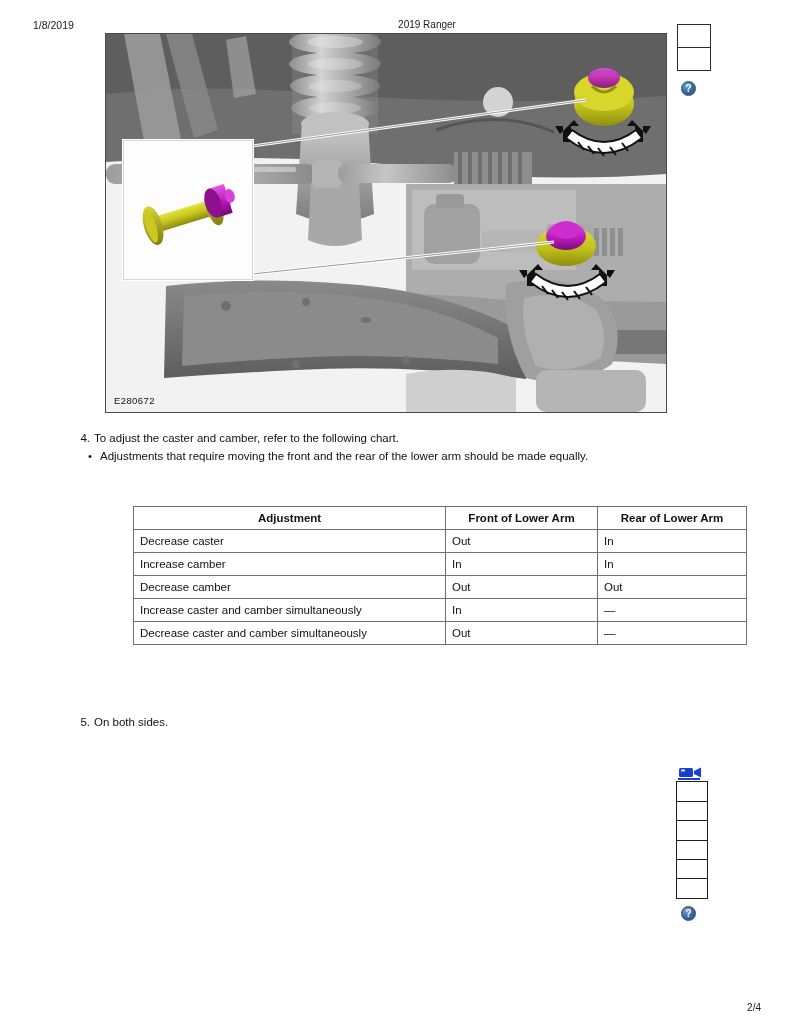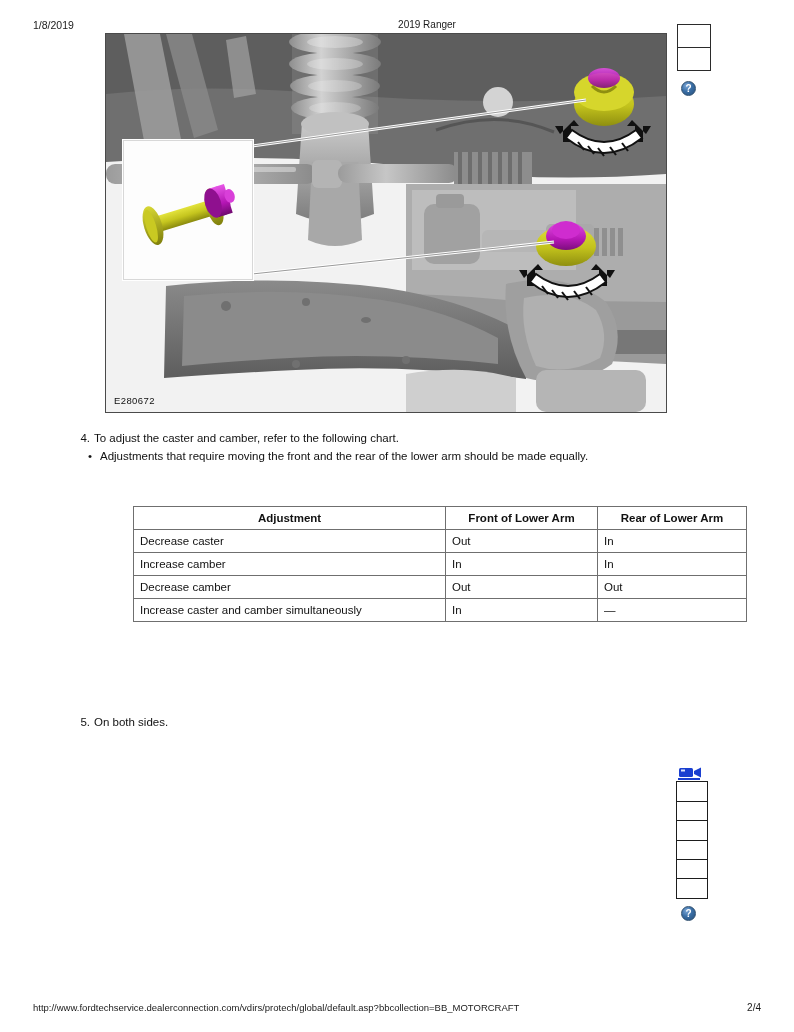--- a/index.html
+++ b/index.html
@@ -467,20 +467,25 @@
     <tr>
       <td>Decrease camber</td>
       <td>Out</td>
       <td>Out</td>
     </tr>
     <tr>
       <td>Increase caster and camber simultaneously</td>
       <td>In</td>
       <td>—</td>
     </tr>
+    <tr>
+      <td>Decrease caster and camber simultaneously</td>
+      <td>Out</td>
+      <td>—</td>
+    </tr>
   </tbody>
 </table>
 
 <div class="step" id="step-5">
   <span class="step-num">5.</span>
   <div class="step-body">
     <div>On both sides.</div>
   </div>
 </div>
 
@@ -495,15 +500,14 @@
   <div class="wbox-sm"></div>
   <div class="wbox-sm"></div>
   <div class="wbox-sm"></div>
   <div class="wbox-sm"></div>
   <div class="wbox-sm"></div>
   <div class="wbox-sm"></div>
 </div>
 <div class="help-icon" id="help-bot">?</div>
 
 <div class="page-footer">
-  <div class="footer-url">http://www.fordtechservice.dealerconnection.com/vdirs/protech/global/default.asp?bbcollection=BB_MOTORCRAFT</div>
   <div class="footer-page">2/4</div>
 </div>
 
 </body></html>

